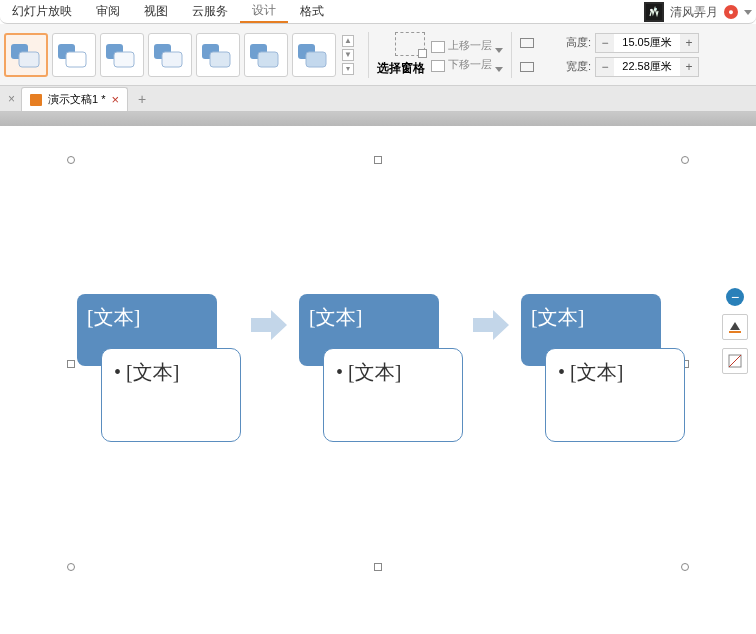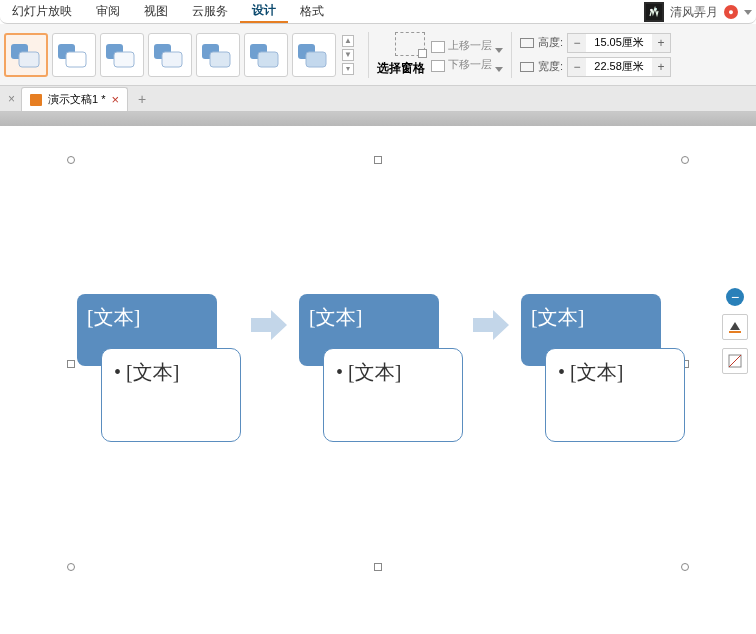--- a/index.html
+++ b/index.html
@@ -1,20 +1,20 @@
 <!DOCTYPE html>
 <html><head>
 <meta charset="utf-8">
 <style>
   * { box-sizing: border-box; margin: 0; padding: 0; }
   body { font-family: "Microsoft YaHei", sans-serif; font-size: 12px; background: #fff; width: 756px; height: 634px; overflow: hidden; position: relative; }
   
   .menubar { height: 24px; background: #fff; border-bottom: 1px solid #d0d0d0; display: flex; align-items: stretch; border-radius: 7px; }
   .menubar-item { padding: 0 12px; display: flex; align-items: center; color: #333; cursor: pointer; }
-  .menubar-item.active { border-bottom: 2px solid #e67e22; color: #0c4a6e; font-weight: bold; }
+  .menubar-item.active { border-bottom: 2px solid #e67e22; color: #737373; }
   .user-area { position: absolute; top: 0; right: 4px; height: 24px; display: flex; align-items: center; gap: 6px; }
   .avatar { width: 20px; height: 20px; background: #2a2a2a; display:flex; align-items:center; justify-content:center; }
   .avatar svg { display:block; }
   .username { color: #555; font-size: 12px; }
   .notif { width: 14px; height:14px; border-radius:50%; background:#e74c3c; color:#fff; font-size:9px; display:flex; align-items:center; justify-content:center;}
   
   .ribbon { height: 62px; background: #f5f5f5; border-bottom: 1px solid #d0d0d0; display: flex; align-items: center; padding-left: 2px; }
   .style-gallery { display: flex; gap: 4px; align-items: center; height: 54px; padding: 2px; }
   .style-thumb { width: 44px; height: 44px; background: #fff; border: 1px solid #d0d0d0; border-radius: 3px; display:flex; align-items:center; justify-content:center; cursor:pointer; padding:4px; }
   .style-thumb.sel { border: 2px solid #f4a460; background:#fdf2e9; }
@@ -22,21 +22,21 @@
   .gallery-more { width: 16px; display:flex; flex-direction:column; gap:2px; margin-left:2px;}
   .gallery-more span { width:12px; height:12px; border:1px solid #bbb; background:#fff; display:flex; align-items:center;justify-content:center; font-size:8px; color:#888; cursor:pointer;}
   .vsep { width: 1px; height: 46px; background: #d8d8d8; margin: 0 8px; }
   .pane-group { display:flex; flex-direction:column; align-items:flex-end; gap:2px;font-weight:bold; }
   .pane-icon { width:30px; height:24px; border:1px dashed #999; position:relative; margin-bottom:2px;}
   .pane-icon:after { content:""; position:absolute; right:-3px; bottom:-3px; width:7px; height:7px; border:1px solid #999; background:#fff; }
   .layer-group { display:flex; flex-direction:column; gap:4px; color:#888; font-size:11px;}
   .layer-item { display:flex; align-items:flex-end; gap:3px; cursor:pointer;}
   .size-group { display:flex; flex-direction:column; gap:4px; font-size:11px;}
   .size-row { display:flex; align-items:center; gap:4px; }
-  .size-label { color:#555; }
+  .size-label { color:#555;margin-left:28px; }
   .spinner { display:flex; align-items:center; border:1px solid #ccc; background:#fff; height:20px;}
   .spinner button { width:18px; height:18px; border:none; background:#f0f0f0; cursor:pointer; color:#666; font-size:12px;}
   .spinner input { width:66px; border:none; text-align:center; font-size:11px; outline:none; }
   
   .tabbar { height: 26px; background: #e8e8e8; border-bottom: 1px solid #c8c8c8; display:flex; align-items:flex-end; padding-left:4px; gap:2px;}
   .tabbar .close-left { color:#888; padding:0 4px; align-self:center; cursor:pointer;}
   .doc-tab { height:24px; background:#fff; border:1px solid #ccc; border-bottom:none; border-radius:3px 3px 0 0; display:flex; align-items:center; padding:0 8px; gap:6px; font-size:11px;}
   .doc-tab .doc-icon { width:12px; height:12px; background:#e67e22; border-radius:1px;}
   .doc-tab .close { color:#c0392b; cursor:pointer; font-size:13px;}
   .add-tab { color:#888; padding:4px 8px; cursor:pointer; font-size:14px; align-self:center;}

